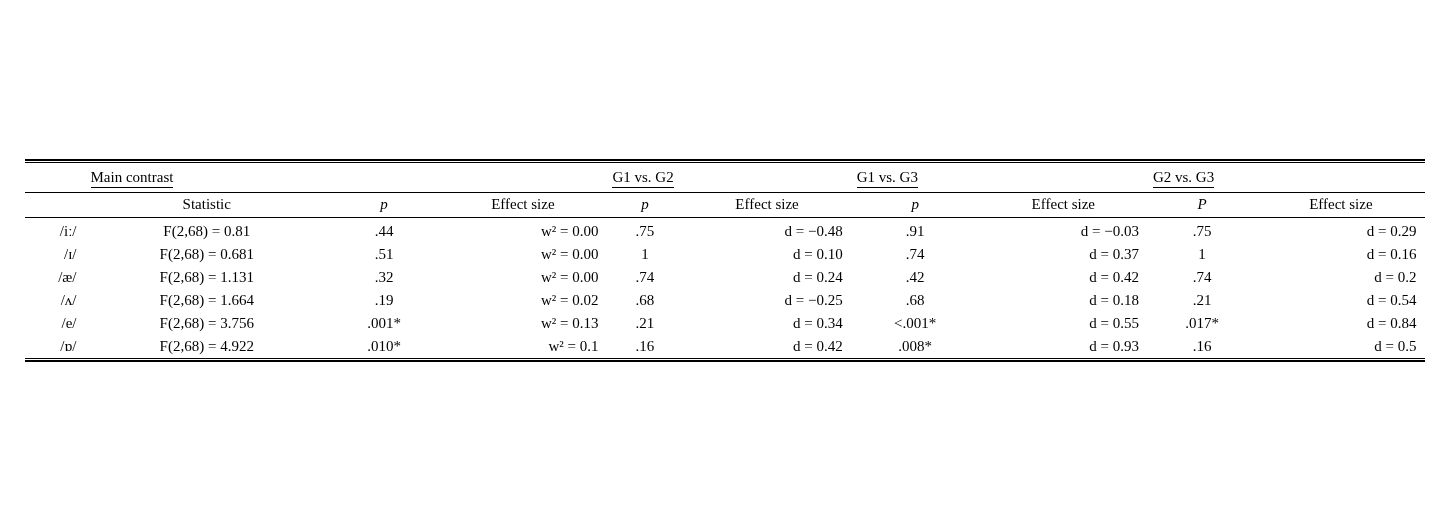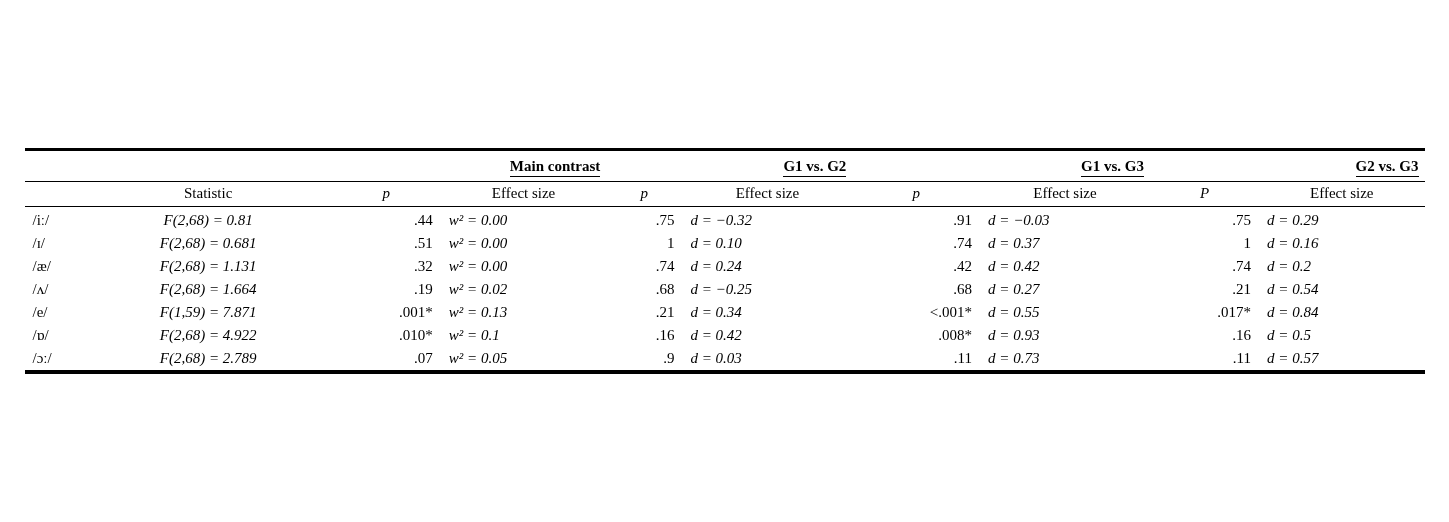--- a/index.html
+++ b/index.html
@@ -17,61 +17,60 @@
     .table-wrapper {
       width: 1400px;
     }
     table {
       width: 100%;
       border-collapse: collapse;
       font-size: 15px;
     }
     
     .header-group th {
-      text-align: right;
-      font-weight: bold;
+      text-align: left;
+      font-weight: normal;
       padding: 4px 6px;
       vertical-align: bottom;
     }
     .header-sub th {
       text-align: center;
       font-weight: normal;
       padding: 3px 6px 4px 6px;
       vertical-align: bottom;
       border-top: 1px solid #000;
       border-bottom: 1.5px solid #000;
     }
     
     tbody tr td {
       padding: 3px 8px;
       vertical-align: middle;
     }
     tbody tr:first-child td {
       padding-top: 5px;
     }
     td.row-label {
-      text-align: left;
+      text-align: right;
       white-space: nowrap;
       font-style: normal;
     }
     td.stat-cell {
       text-align: center;
       white-space: nowrap;
     }
     td.p-cell {
+      text-align: center;
+      white-space: nowrap;
+      margin-top: 48px;
+    }
+    td.effect-cell {
       text-align: right;
       white-space: nowrap;
-      margin-top: 48px;
-    }
-    td.effect-cell {
-      text-align: left;
-      font-style: italic;
-      white-space: nowrap;
-    }
-    .italic { font-style: italic; }
+    }
+    .italic { }
     
     .group-span {
       display: inline-block;
       border-bottom: 1px solid #000;
       padding-bottom: 1px;
     }
     th.p-header {
       font-style: italic;
     }
     th.stat-header {
@@ -122,21 +121,21 @@
         <th class="stat-header">Effect size</th>
       </tr>
     </thead>
     <tbody id="table-body">
     <tr>
           <td class="row-label">/iː/</td>
           <td class="stat-cell italic">F(2,68) = 0.81</td>
           <td class="p-cell">.44</td>
           <td class="effect-cell">w² = 0.00</td>
           <td class="p-cell">.75</td>
-          <td class="effect-cell">d = −0.32</td>
+          <td class="effect-cell">d = −0.48</td>
           <td class="p-cell">.91</td>
           <td class="effect-cell">d = −0.03</td>
           <td class="p-cell">.75</td>
           <td class="effect-cell">d = 0.29</td>
         </tr>
         <tr>
           <td class="row-label">/ɪ/</td>
           <td class="stat-cell italic">F(2,68) = 0.681</td>
           <td class="p-cell">.51</td>
           <td class="effect-cell">w² = 0.00</td>
@@ -160,27 +159,27 @@
           <td class="effect-cell">d = 0.2</td>
         </tr>
         <tr>
           <td class="row-label">/ʌ/</td>
           <td class="stat-cell italic">F(2,68) = 1.664</td>
           <td class="p-cell">.19</td>
           <td class="effect-cell">w² = 0.02</td>
           <td class="p-cell">.68</td>
           <td class="effect-cell">d = −0.25</td>
           <td class="p-cell">.68</td>
-          <td class="effect-cell">d = 0.27</td>
+          <td class="effect-cell">d = 0.18</td>
           <td class="p-cell">.21</td>
           <td class="effect-cell">d = 0.54</td>
         </tr>
         <tr>
           <td class="row-label">/e/</td>
-          <td class="stat-cell italic">F(1,59) = 7.871</td>
+          <td class="stat-cell italic">F(2,68) = 3.756</td>
           <td class="p-cell">.001*</td>
           <td class="effect-cell">w² = 0.13</td>
           <td class="p-cell">.21</td>
           <td class="effect-cell">d = 0.34</td>
           <td class="p-cell">&lt;.001*</td>
           <td class="effect-cell">d = 0.55</td>
           <td class="p-cell">.017*</td>
           <td class="effect-cell">d = 0.84</td>
         </tr>
         <tr>
@@ -188,32 +187,20 @@
           <td class="stat-cell italic">F(2,68) = 4.922</td>
           <td class="p-cell">.010*</td>
           <td class="effect-cell">w² = 0.1</td>
           <td class="p-cell">.16</td>
           <td class="effect-cell">d = 0.42</td>
           <td class="p-cell">.008*</td>
           <td class="effect-cell">d = 0.93</td>
           <td class="p-cell">.16</td>
           <td class="effect-cell">d = 0.5</td>
         </tr>
-        <tr style="border-bottom: 2.5px solid rgb(0, 0, 0);">
-          <td class="row-label">/ɔː/</td>
-          <td class="stat-cell italic">F(2,68) = 2.789</td>
-          <td class="p-cell">.07</td>
-          <td class="effect-cell">w² = 0.05</td>
-          <td class="p-cell">.9</td>
-          <td class="effect-cell">d = 0.03</td>
-          <td class="p-cell">.11</td>
-          <td class="effect-cell">d = 0.73</td>
-          <td class="p-cell">.11</td>
-          <td class="effect-cell">d = 0.57</td>
-        </tr>
         <tr>
           <td colspan="10" style="border-top: 1.5px solid rgb(0, 0, 0); height: 2px; padding: 0px;"></td>
         </tr>
         <tr>
           <td colspan="10" style="border-top: 2.5px solid rgb(0, 0, 0); height: 2px; padding: 0px;"></td>
         </tr>
       </tbody>
   </table>
 </div>
 

